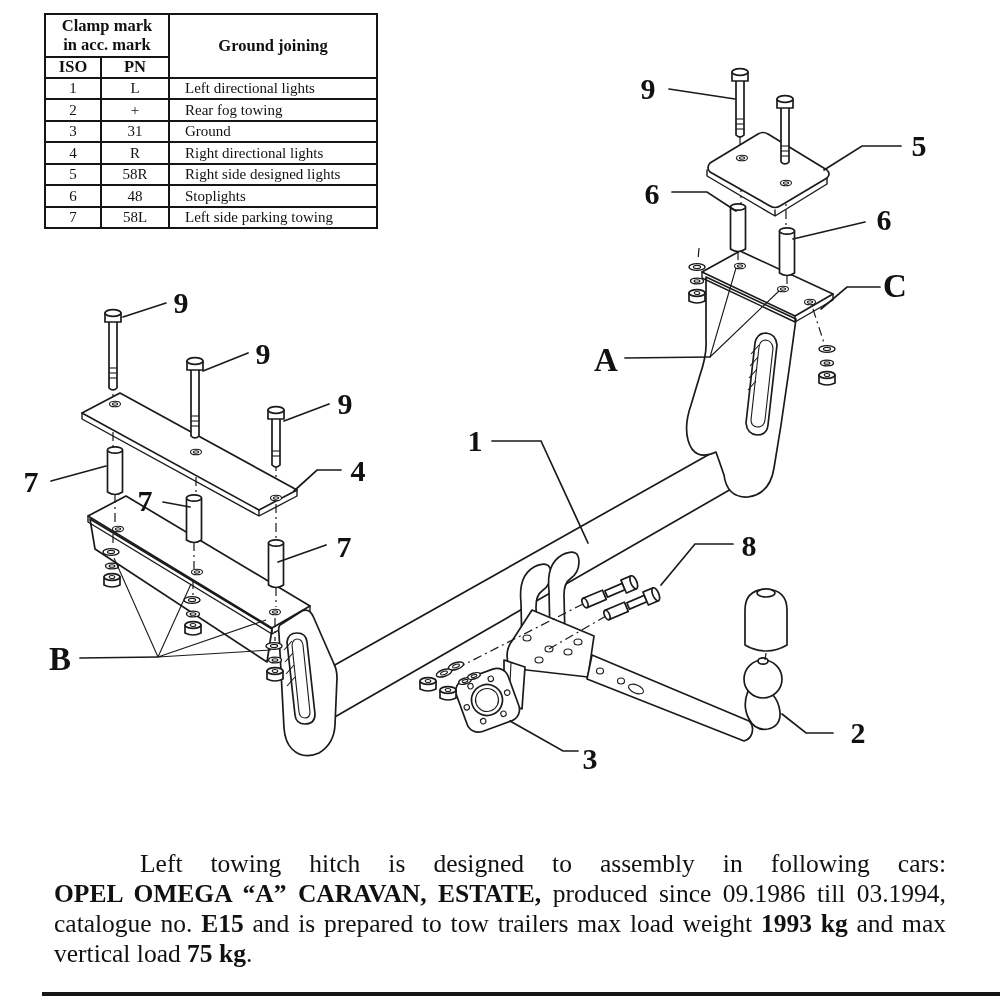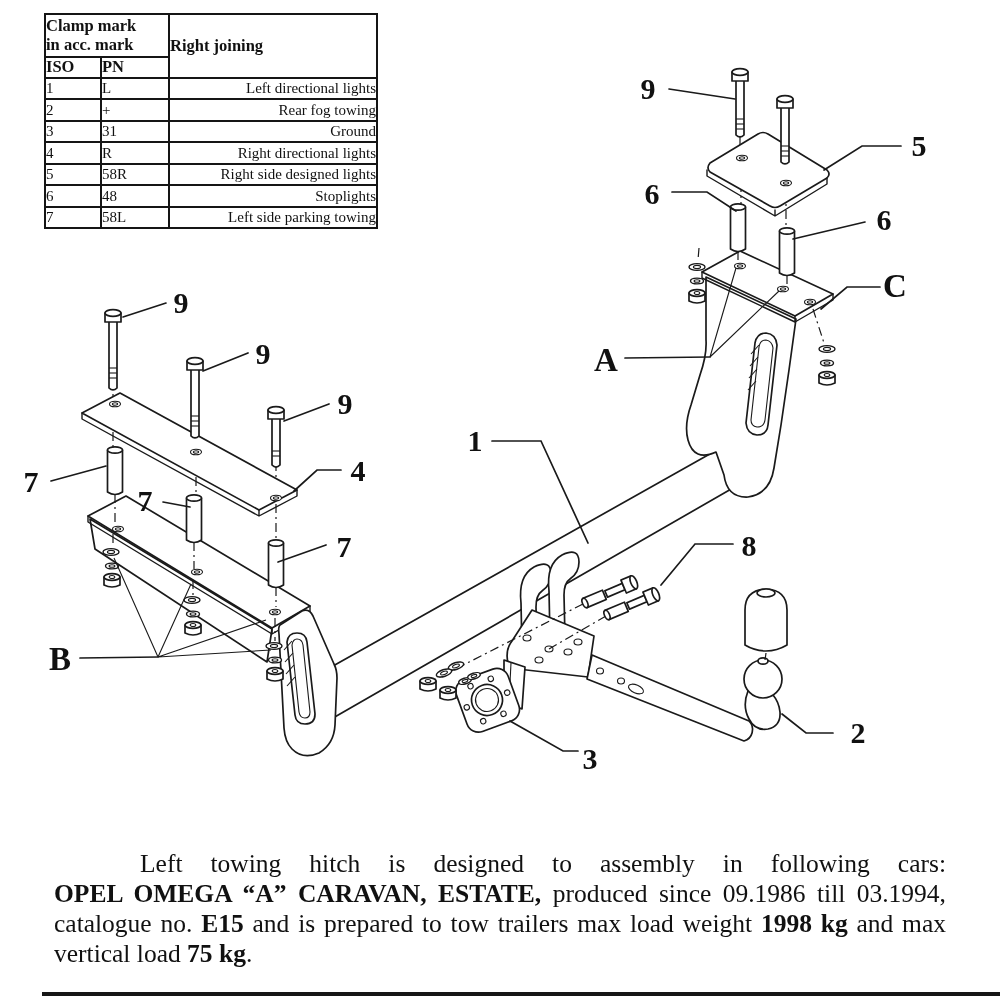--- a/index.html
+++ b/index.html
@@ -1,23 +1,23 @@
 <!DOCTYPE html>
 <html><head>
 <meta charset="utf-8">
 <style>
   html,body{margin:0;padding:0;background:#fff;}
   #sheet{position:relative;width:1000px;height:1000px;background:#fff;overflow:hidden;
          font-family:"Liberation Serif",serif;color:#111;}
   
   #parts-table{position:absolute;left:44px;top:13px;border-collapse:collapse;table-layout:fixed;}
-  #parts-table td{border:2px solid #151515;vertical-align:middle;
+  #parts-table td{border:2px solid #151515;text-align:center;vertical-align:middle;
                   font-size:15px;line-height:1.15;padding:0;background:#fff;}
   #parts-table td.hd{font-weight:700;font-size:16.5px;}
-  #parts-table td.cable{text-align:right;padding-left:6px;margin-left:36px;}
+  #parts-table td.cable{text-align:left;padding-left:15px;margin-left:36px;}
   
   svg{position:absolute;left:0;top:0;}
   .part{fill:#fff;stroke:#1a1a1a;stroke-width:1.7;stroke-linejoin:round;stroke-linecap:round;}
   .ln{fill:none;stroke:#1a1a1a;stroke-width:1.4;stroke-linejoin:round;stroke-linecap:round;}
   .thin{fill:none;stroke:#1a1a1a;stroke-width:1.1;}
   .dash{fill:none;stroke:#1a1a1a;stroke-width:1.2;stroke-dasharray:9 4 2 4;}
   .ldr{fill:none;stroke:#1a1a1a;stroke-width:1.7;stroke-linecap:round;}
   .lbl{font-family:"Liberation Serif",serif;font-weight:700;font-size:30px;fill:#111;text-anchor:middle;}
   .lblBig{font-size:33px;}
   
@@ -37,21 +37,21 @@
         <col style="width:56px">
         <col style="width:68px">
         <col style="width:208px">
       </colgroup>
     <tbody>
         <tr style="height:43px;">
       <td colspan="2" class="hd">
         <div>Clamp mark</div>
         <div>in acc. mark</div>
       </td>
-      <td rowspan="2" class="hd">Right joining</td>
+      <td rowspan="2" class="hd">Ground joining</td>
     </tr>
     <tr style="height:20px;">
       <td class="hd">ISO</td>
       <td class="hd">PN</td>
     </tr>
     <tr style="height:21.5px;">
       <td>1</td>
       <td>L</td>
       <td class="cable">Left directional lights</td>
     </tr>
@@ -311,17 +311,17 @@
       <text class="lbl" x="344" y="557">7</text>
       <text class="lbl" x="475" y="451">1</text>
       <text class="lbl" x="749" y="556">8</text>
       <text class="lbl lblBig" x="60" y="670">B</text>
       <text class="lbl" x="590" y="769">3</text>
       <text class="lbl" x="858" y="743">2</text>
     </g>
   </svg>
 
   <div id="caption">
-    <span>Left towing hitch is designed to assembly in following cars: </span><b class="nw">OPEL OMEGA “A” CARAVAN, ESTATE,</b><span> produced since 09.1986 till 03.1994, catalogue no. </span><b>E15</b><span> and is prepared to tow trailers max load weight </span><b>1998 kg</b><span> and max vertical load </span><b>75 kg</b><span>.</span>
+    <span>Left towing hitch is designed to assembly in following cars: </span><b class="nw">OPEL OMEGA “A” CARAVAN, ESTATE,</b><span> produced since 09.1986 till 03.1994, catalogue no. </span><b>E15</b><span> and is prepared to tow trailers max load weight </span><b>1993 kg</b><span> and max vertical load </span><b>75 kg</b><span>.</span>
   </div>
 
   <div id="bottom-rule"></div>
 </div>
 
 </body></html>

